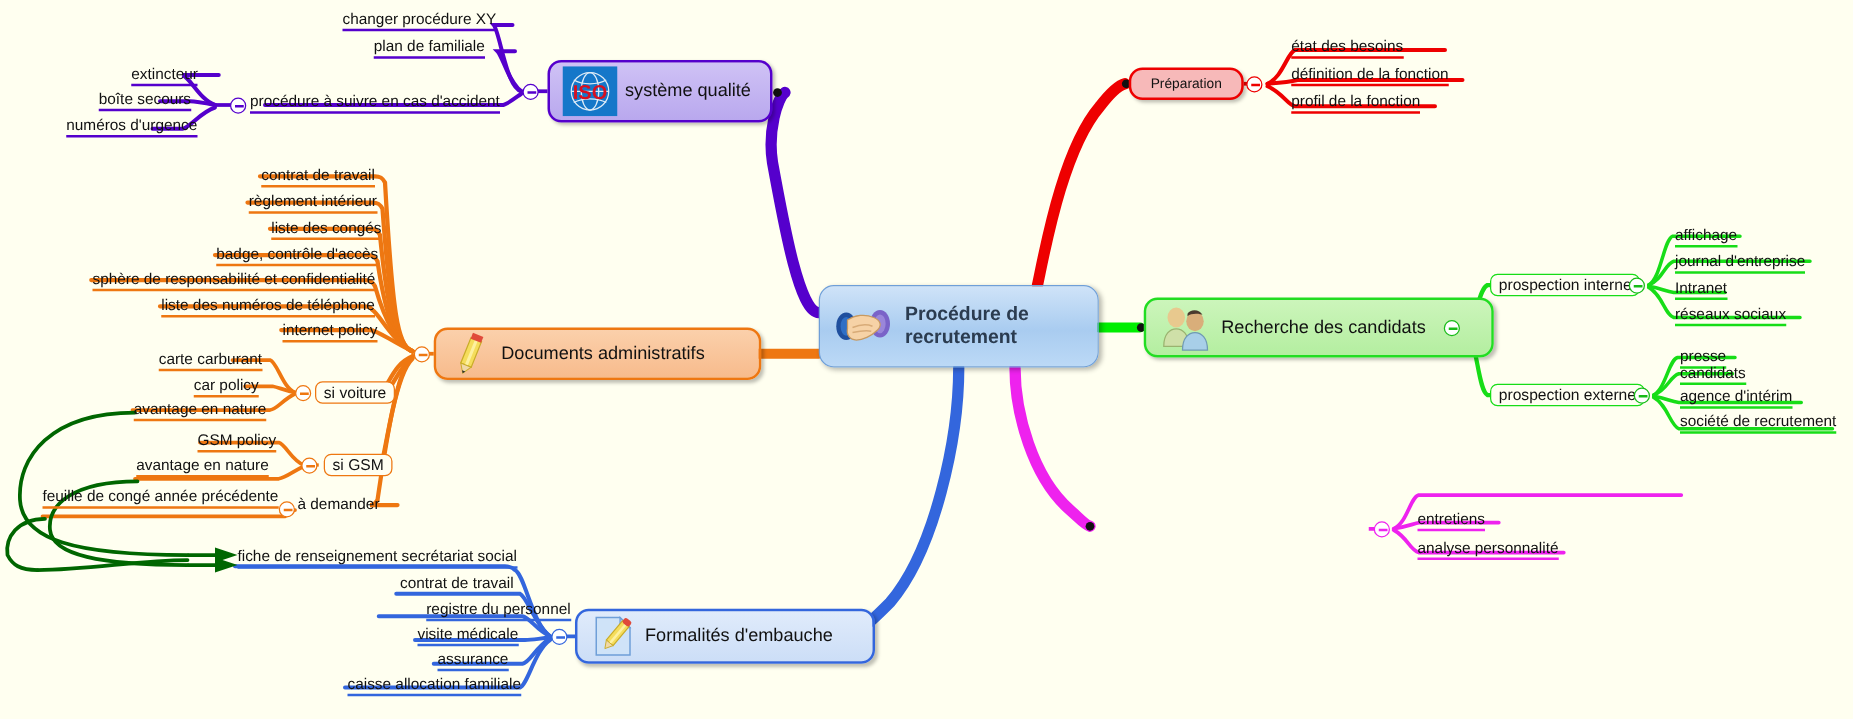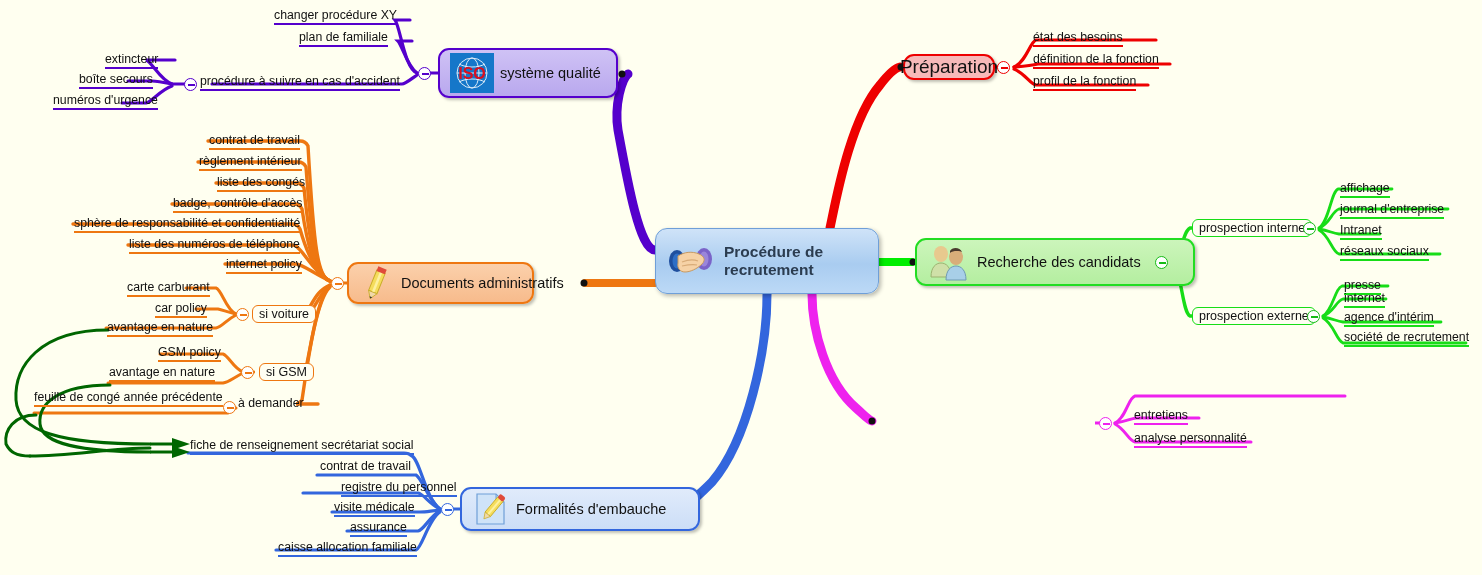--- a/index.html
+++ b/index.html
@@ -34,26 +34,26 @@
     border-radius:11px;display:flex;align-items:center;gap:6px;
     padding:0 10px;box-shadow:2px 2px 3px rgba(0,0,0,.25);
     font-size:14.5px;
   }
   .main .lbl{font-size:14.5px;}
 
   .n-iso{left:438px;top:48px;width:180px;height:50px;
     border:2.5px solid #5500cc;background:linear-gradient(180deg,#cfc2f5,#b9a8ee);color:#111;}
   .n-prep{left:903px;top:54px;width:92px;height:26px;
     border:2px solid #ee0000;background:#f7b9b9;color:#111;justify-content:center;}
-  .n-prep .lbl{font-size:19px;}
+  .n-prep .lbl{font-size:11px;}
   .n-rech{left:915px;top:238px;width:280px;height:48px;
     border:2.5px solid #22dd22;background:linear-gradient(180deg,#ccf5bb,#b4eea0);color:#111;}
   .n-sel{left:873px;top:400px;width:222px;height:46px;
     border:2.5px solid #ee22ee;background:linear-gradient(180deg,#fbd6f5,#f6bdee);color:#111;}
-  .n-doc{left:347px;top:262px;width:187px;height:42px;
+  .n-doc{left:347px;top:262px;width:262px;height:42px;
     border:2.5px solid #ee7711;background:linear-gradient(180deg,#fbd0ab,#f7bb8c);color:#111;}
   .n-form{left:460px;top:487px;width:240px;height:44px;
     border:2.5px solid #3366dd;background:linear-gradient(180deg,#e0ebfb,#ccdef7);color:#111;}
 
   
   .boxed{
     border-radius:6px;font-size:12.5px;padding:1px 6px;
     background:#fffff2;line-height:15px;height:18px;
   }
   .b-orange{border:1.8px solid #ee7711;color:#111;}
@@ -255,21 +255,21 @@
   <div class="node boxed b-green" style="left:1192px;top:219px;">prospection interne</div>
   <div class="tog t-green" style="left:1303px;top:222px;"></div>
   <div class="node leaf u-green" style="left:1340px;top:181px;">affichage</div>
   <div class="node leaf u-green" style="left:1340px;top:202px;">journal d'entreprise</div>
   <div class="node leaf u-green" style="left:1340px;top:223px;">Intranet</div>
   <div class="node leaf u-green" style="left:1340px;top:244px;">réseaux sociaux</div>
 
   <div class="node boxed b-green" style="left:1192px;top:307px;">prospection externe</div>
   <div class="tog t-green" style="left:1307px;top:310px;"></div>
   <div class="node leaf u-green" style="left:1344px;top:278px;">presse</div>
-  <div class="node leaf u-green" style="left:1344px;top:291px;">internet</div>
+  <div class="node leaf u-green" style="left:1344px;top:291px;">candidats</div>
   <div class="node leaf u-green" style="left:1344px;top:310px;">agence d'intérim</div>
   <div class="node leaf u-green" style="left:1344px;top:330px;">société de recrutement</div>
 
   <div class="tog t-magenta" style="left:1099px;top:417px;"></div>
   <div class="node leaf u-magenta" style="left:1134px;top:408px;">entretiens</div>
   <div class="node leaf u-magenta" style="left:1134px;top:431px;">analyse personnalité</div>
 
   <div class="node main n-doc">
     <svg class="ico" width="36" height="38" viewBox="0 0 36 38">
       <g transform="rotate(22 18 19)">

